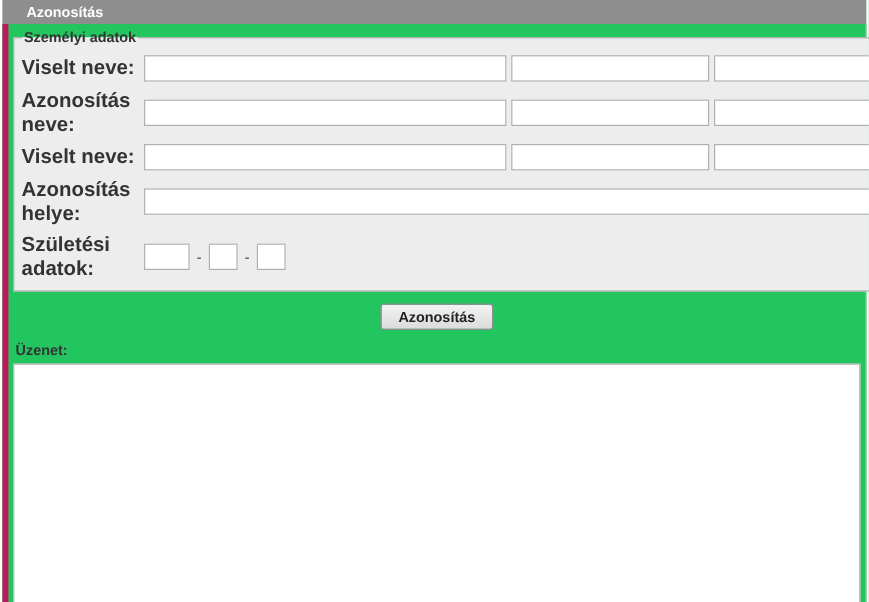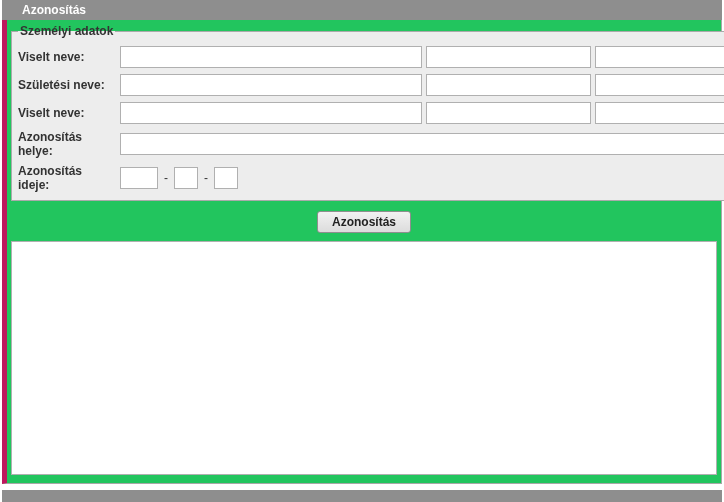--- a/index.html
+++ b/index.html
@@ -44,21 +44,21 @@
   .form-row {
     display: flex;
     align-items: center;
     gap: 4px;
     margin-bottom: 6px;
   }
   .form-row:last-child { margin-bottom: 0; }
   .lbl {
     width: 98px;
     font-weight: bold;
-    font-size: 12px;
+    font-size: 17px;
     color: #333;
   }
   .in {
     height: 22px;
     border: 1px solid #b0b0b0;
     background: #ffffff;
     padding: 2px 4px;
     font-size: 12px;
   }
   .w-long   { flex: 0 0 302px; }
@@ -120,50 +120,51 @@
       <legend>Személyi adatok</legend>
 
       <div class="form-row">
         <div class="lbl">Viselt neve:</div>
         <input class="in w-long" type="text" value="" style="">
         <input class="in w-med" type="text" value="" style="">
         <input class="in w-short" type="text" value="" style="">
       </div>
 
       <div class="form-row">
-        <div class="lbl">Születési neve:</div>
+        <div class="lbl">Azonosítás neve:</div>
         <input class="in w-long" type="text" value="" style="">
         <input class="in w-med" type="text" value="" style="">
         <input class="in w-short" type="text" value="" style="">
       </div>
 
       <div class="form-row">
         <div class="lbl">Viselt neve:</div>
         <input class="in w-long" type="text" value="" style="">
         <input class="in w-med" type="text" value="" style="">
         <input class="in w-short" type="text" value="" style="">
       </div>
 
       <div class="form-row">
         <div class="lbl">Azonosítás helye:</div>
         <input class="in w-full" type="text" value="" style="">
       </div>
 
       <div class="form-row">
-        <div class="lbl">Azonosítás ideje:</div>
+        <div class="lbl">Születési adatok:</div>
         <input class="in w-year" type="text" value="" style="">
         <span class="sep">-</span>
         <input class="in w-twod" type="text" value="" style="">
         <span class="sep">-</span>
         <input class="in w-twod" type="text" value="" style="">
       </div>
     </fieldset>
 
     <div class="btn-row">
       <button type="button" class="action">Azonosítás</button>
     </div>
 
+    <div class="msg-label">Üzenet:</div>
     <textarea class="msg" value="" style=""></textarea>
 
   </div>
 
   <div class="footer-bar"></div>
 </div>
 
 </body></html>

